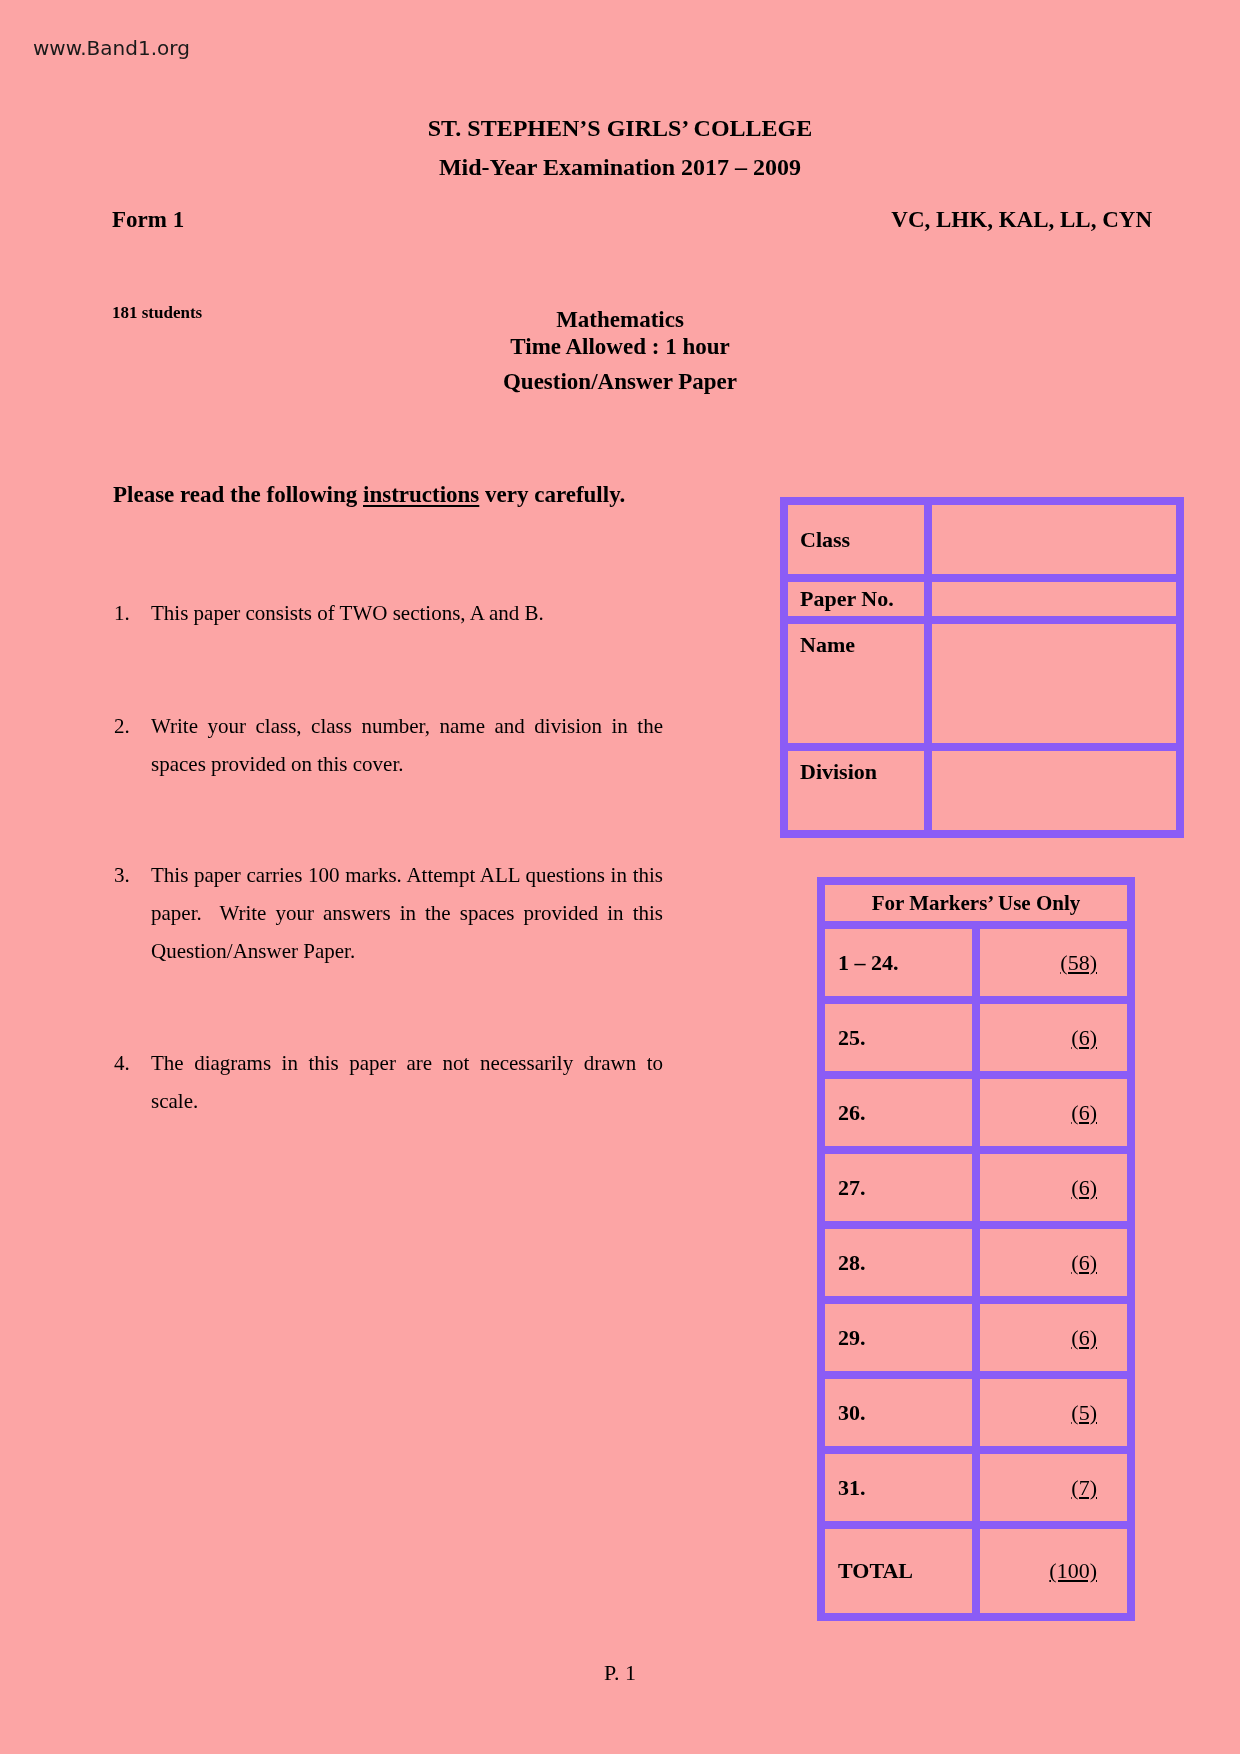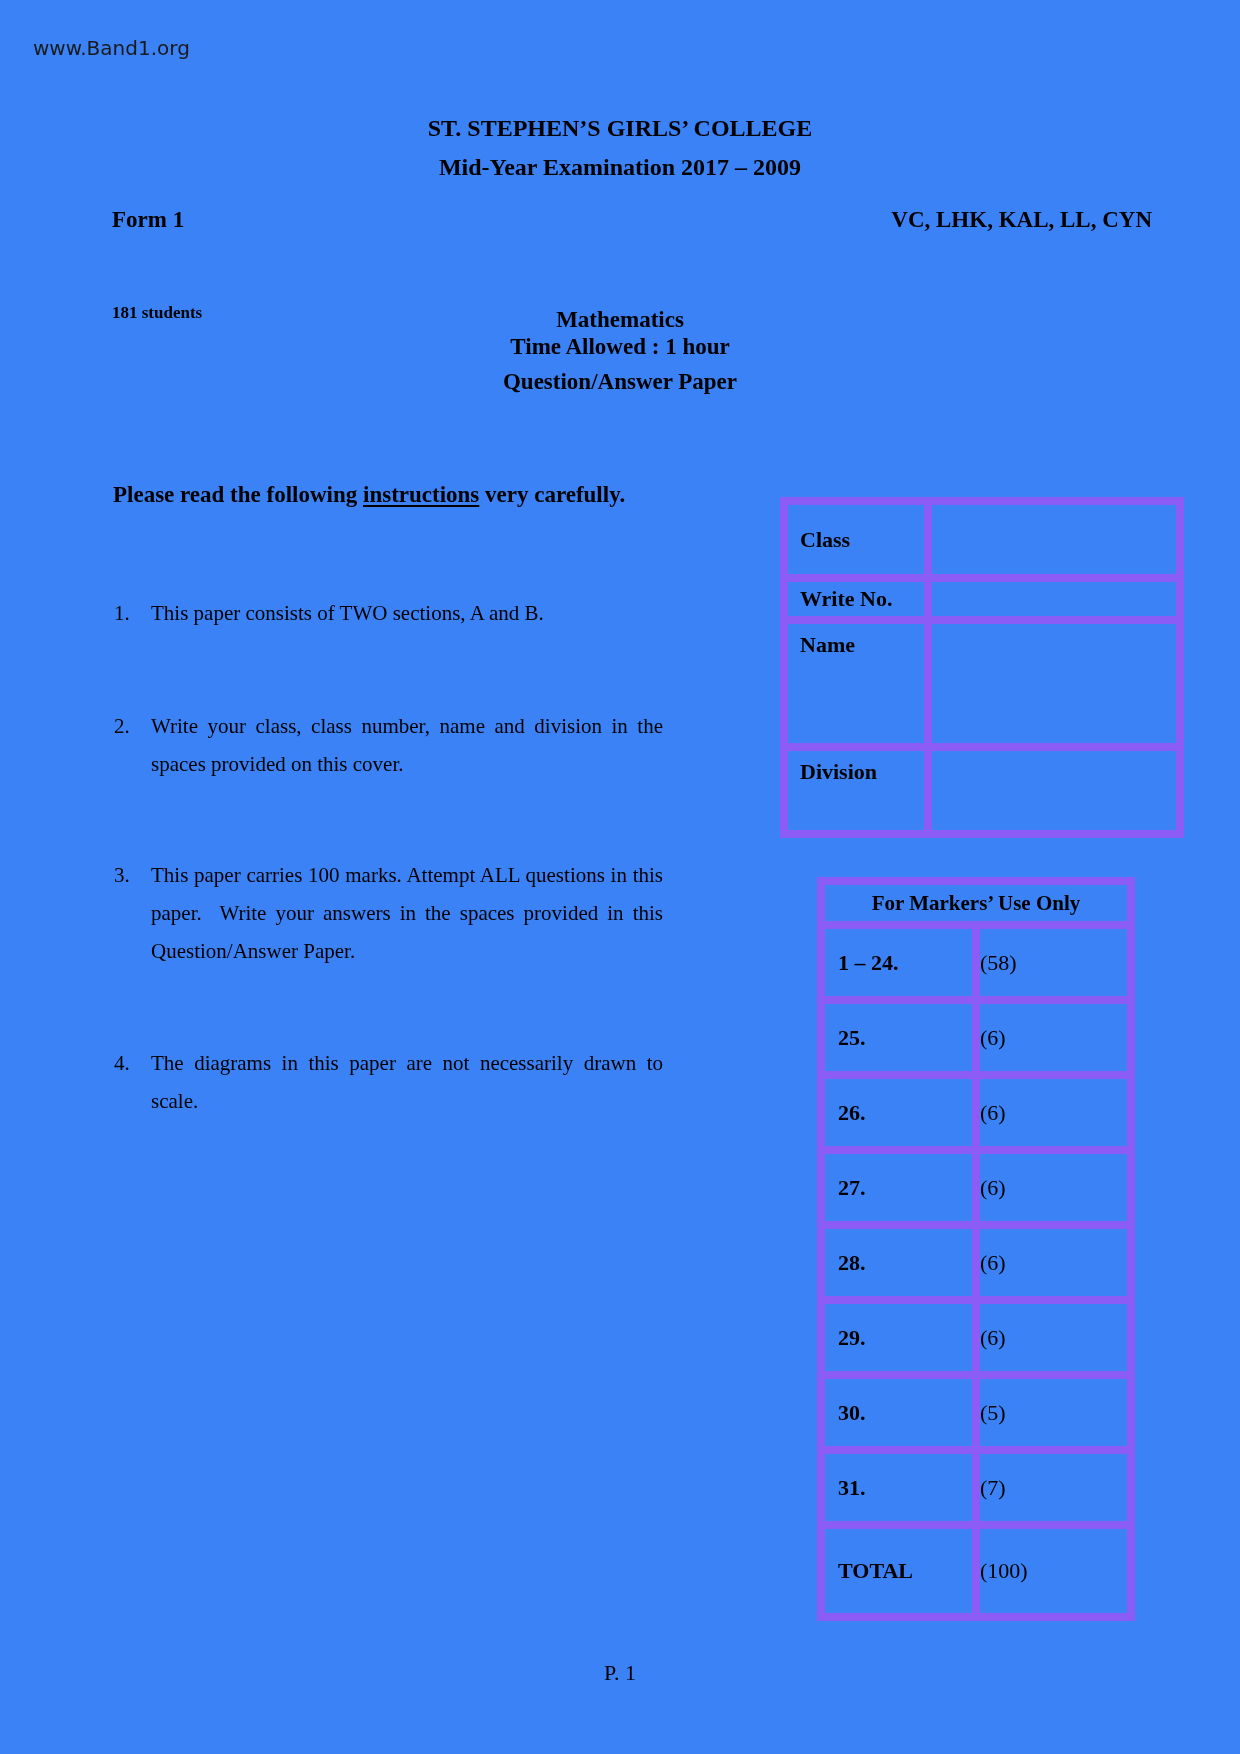--- a/index.html
+++ b/index.html
@@ -1,20 +1,20 @@
 <!DOCTYPE html>
 <html><head>
 <meta charset="utf-8">
 <style>
   html, body { margin: 0; padding: 0; background: #ffffff; }
   .page {
     position: relative;
     width: 1240px;
     height: 1754px;
-    background: #3b82f6;
+    background: #fca5a5;
     font-family: "Liberation Serif", "DejaVu Serif", serif;
     color: #000000;
     overflow: hidden;
   }
   .abs { position: absolute; }
   .center { left: 0; width: 1240px; text-align: center; }
 
   .watermark {
     left: 33px; top: 36px;
     font-family: "DejaVu Sans", "Liberation Sans", sans-serif;
@@ -52,21 +52,21 @@
   .info-box tr.r-class  td { height: 69px; }
   .info-box tr.r-classno td { height: 34px; }
   .info-box tr.r-name   td { height: 111px; vertical-align: top; }
   .info-box tr.r-name   td.lbl { padding-top: 8px; }
   .info-box tr.r-div    td { height: 71px; vertical-align: top; }
   .info-box tr.r-div    td.lbl { padding-top: 8px; }
 
   .markers { left: 817px; top: 877px; width: 318px; border: 3px solid #000; }
   .markers th.hdr { font-weight: bold; font-size: 21px; text-align: center; height: 36px; }
   .markers td.qlbl { font-weight: bold; font-size: 22px; padding-left: 13px; width: 118px; height: 67px; margin-left: 48px; }
-  .markers td.qval { font-size: 22px; padding-right: 30px; width: 200px; }
+  .markers td.qval { font-size: 22px; text-align: right; padding-right: 30px; width: 200px; text-decoration: underline; }
   .markers tr.total td { height: 84px; }
 
   .page-number { top: 1660px; font-size: 22px; }
 </style>
 </head>
 <body>
 
 <div class="page">
 
   <div class="abs watermark">www.Band1.org</div>
@@ -101,21 +101,21 @@
     <div class="inst-text">The diagrams in this paper are not necessarily drawn to scale.</div>
   </div>
 
   <table class="doc-table info-box">
     <tbody>
       <tr class="r-class">
         <td class="lbl">Class</td>
         <td class="blank"></td>
       </tr>
       <tr class="r-classno">
-        <td class="lbl">Write No.</td>
+        <td class="lbl">Paper No.</td>
         <td class="blank"></td>
       </tr>
       <tr class="r-name">
         <td class="lbl">Name</td>
         <td class="blank"></td>
       </tr>
       <tr class="r-div">
         <td class="lbl">Division</td>
         <td class="blank"></td>
       </tr>

